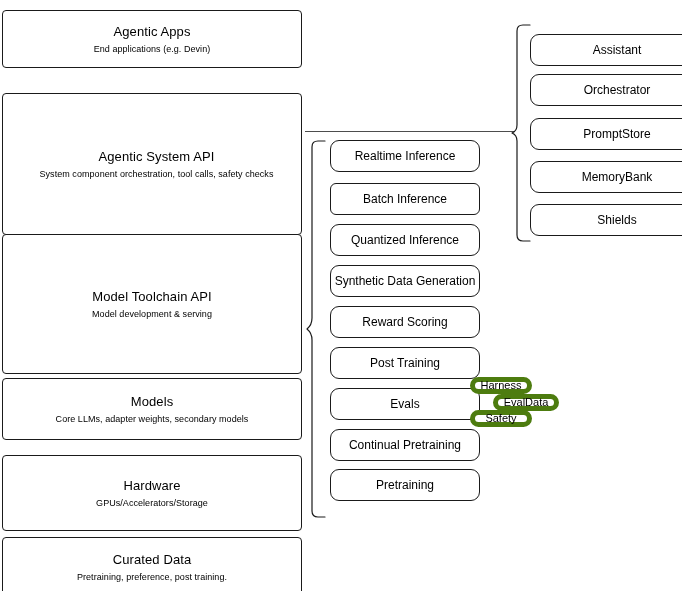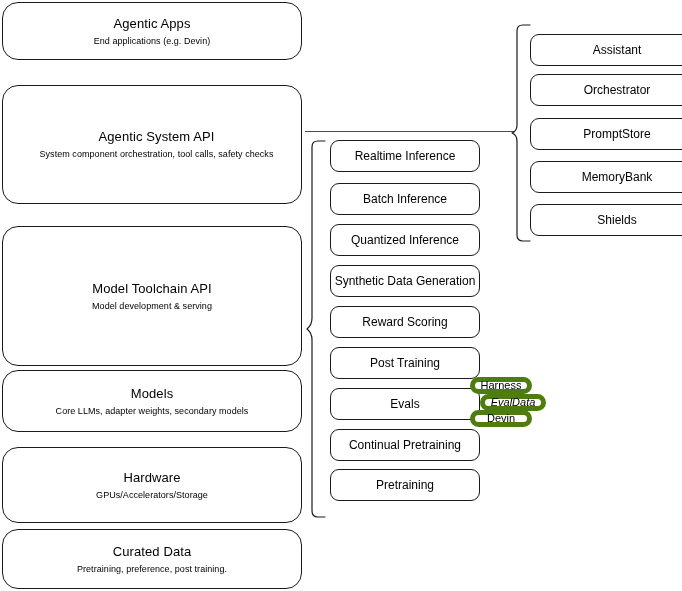--- a/index.html
+++ b/index.html
@@ -24,23 +24,24 @@
     border: 1px solid #1a1a1a;
     background: #ffffff;
     display: flex;
     flex-direction: column;
     align-items: center;
     justify-content: center;
     text-align: center;
   }
   
   .layer {
-    border-radius: 16px;
+    border-radius: 4px;
     left: 2px;
     width: 300px;
+    margin-top: 8px;
   }
   .layer .title {
     font-size: 13px;
     line-height: 17px;
     letter-spacing: 0.1px;
   }
   .layer .subtitle {
     font-size: 9px;
     line-height: 13px;
     margin-top: 3px;
@@ -87,21 +88,21 @@
 </head>
 <body>
 
 <div id="canvas">
 
   <div class="node layer" style="top:2px; height:58px;">
     <div class="title">Agentic Apps</div>
     <div class="subtitle">End applications (e.g. Devin)</div>
   </div>
 
-  <div class="node layer" style="top:85px; height:119px;padding-left:9px;">
+  <div class="node layer" style="top:85px; height:142px;padding-left:9px;">
     <div class="title">Agentic System API</div>
     <div class="subtitle">System component orchestration, tool calls, safety checks</div>
   </div>
 
   <div class="node layer" style="top:226px; height:140px;">
     <div class="title">Model Toolchain API</div>
     <div class="subtitle">Model development &amp; serving</div>
   </div>
 
   <div class="node layer" style="top:370px; height:62px;">
@@ -129,21 +130,21 @@
 
   <div class="brace" style="left:511px; top:24px;">
     <svg width="20" height="218" viewBox="0 0 20 218" fill="none" xmlns="http://www.w3.org/2000/svg">
       <path d="M19 1 H12 Q6 1 6 7 V101 Q6 107 1 109 Q6 111 6 117 V211 Q6 217 12 217 H19" stroke="#1a1a1a" stroke-width="1.2" fill="none" stroke-linecap="round" stroke-linejoin="round"></path>
     </svg>
   </div>
 
   <div class="node chip mid" style="top:140px;">
     <span>Realtime Inference</span>
   </div>
-  <div class="node chip mid" style="top:183px;">
+  <div class="node chip mid" style="top:183px;border-radius:6px;">
     <span>Batch Inference</span>
   </div>
   <div class="node chip mid" style="top:224px;">
     <span>Quantized Inference</span>
   </div>
   <div class="node chip mid" style="top:265px;">
     <span>Synthetic Data Generation</span>
   </div>
   <div class="node chip mid" style="top:306px;">
     <span>Reward Scoring</span>
@@ -157,25 +158,25 @@
   <div class="node chip mid" style="top:388px;">
     <span>Evals</span>
   </div>
   <div class="node chip mid" style="top:469px;">
     <span>Pretraining</span>
   </div>
 
   <div class="pill" style="left:470px; top:377px; width:62px;">
     <span>Harness</span>
   </div>
-  <div class="pill" style="left:480px; top:394px; width:66px;font-style:italic;">
+  <div class="pill" style="left:493px; top:394px; width:66px;">
     <span>EvalData</span>
   </div>
   <div class="pill" style="left:470px; top:410px; width:62px;">
-    <span>Devin</span>
+    <span>Safety</span>
   </div>
 
   <div class="node chip right" style="top:34px;">
     <span>Assistant</span>
   </div>
   <div class="node chip right" style="top:118px;">
     <span>PromptStore</span>
   </div>
   <div class="node chip right" style="top:74px;">
     <span>Orchestrator</span>

